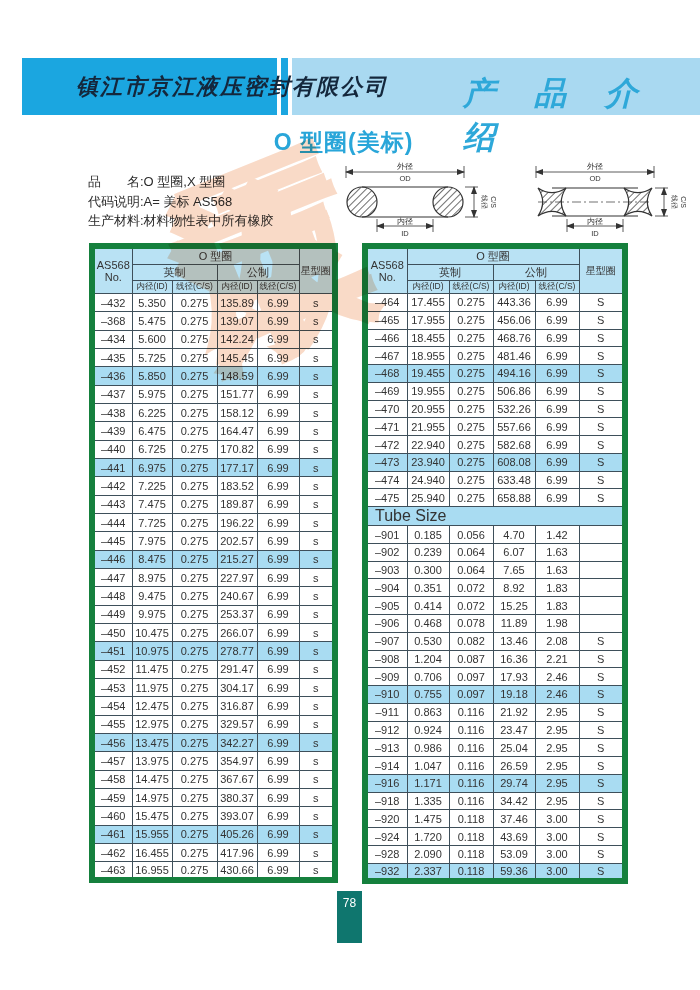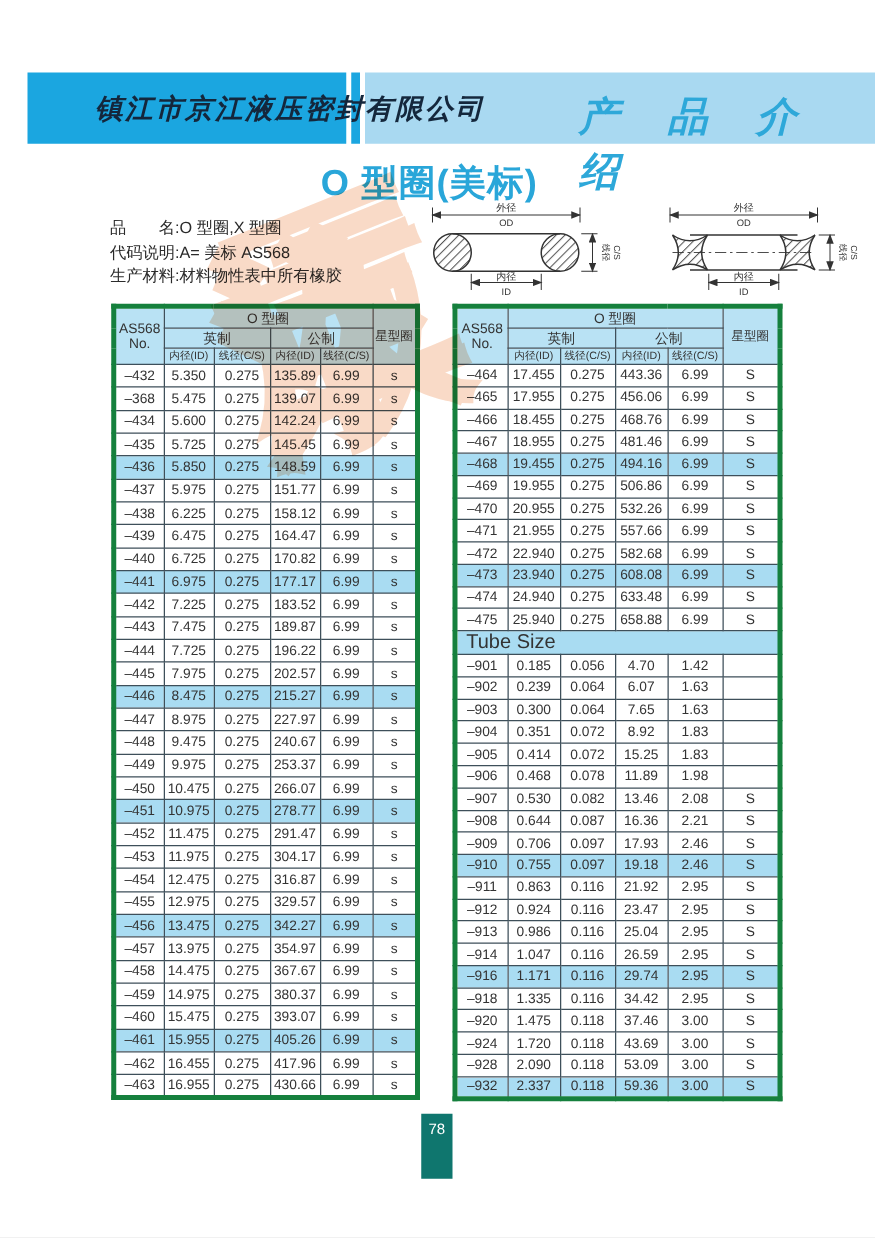--- a/index.html
+++ b/index.html
@@ -12,32 +12,32 @@
   .band-right{position:absolute;left:292px;top:58px;width:408px;height:57px;background:#a9d9f1;}
   .company-name{position:absolute;left:76px;top:72px;z-index:5;
         font-family:"DejaVu Serif","Liberation Serif",serif;
         font-size:22px;font-weight:bold;font-style:italic;letter-spacing:2px;color:#14273c;}
   .section-title{position:absolute;left:463px;top:72px;z-index:5;
         font-family:"DejaVu Serif","Liberation Serif",serif;
         font-size:32px;font-weight:bold;font-style:italic;letter-spacing:14px;color:#2ea8d9;}
 
   
   .page-title{position:absolute;left:0;top:127px;width:687px;margin:0;text-align:center;
-        font-size:29px;font-weight:bold;color:#29a6d9;letter-spacing:1px;}
+        font-size:23px;font-weight:bold;color:#29a6d9;letter-spacing:1px;}
   .info{position:absolute;left:88px;top:172px;font-size:13px;color:#2b2b2b;line-height:19.5px;}
 
   
   .diagram{position:absolute;left:336px;top:162px;}
   .diagram text{font-family:"Liberation Sans",sans-serif;fill:#333;}
 
   
   .tbl-wrap{position:absolute;top:243px;}
   .t-left{left:89px;width:243px;}
   .t-right{left:362px;width:260px;}
-  table.t{border-collapse:collapse;table-layout:fixed;width:100%;border:4px solid #15803d;}
+  table.t{border-collapse:collapse;table-layout:fixed;width:100%;border:6px solid #15803d;}
   table.t td{border:1px solid #3e4f5a;text-align:center;padding:0;
         font-size:11px;color:#333;overflow:hidden;white-space:nowrap;}
   table.t thead td{background:#b9e2f4;font-size:11px;}
   table.t thead td.sub{font-size:8.5px;}
   table.t thead td.h-star{font-size:10px;}
   table.t thead tr.r1{height:14px;} table.t thead tr.r2{height:13px;} table.t thead tr.r3{height:13px;}
   .t-left tbody tr{height:18.34px;}
   .t-right tbody tr{height:17.78px;}
   table.t tbody tr.hl td{background:#a9dcf2;}
   table.t td.divider-cell{text-align:left;padding-left:7px;font-size:16px;}
@@ -603,21 +603,21 @@
           <tr>
             <td>–907</td>
             <td>0.530</td>
             <td>0.082</td>
             <td>13.46</td>
             <td>2.08</td>
             <td>S</td>
           </tr>
           <tr>
             <td>–908</td>
-            <td>0.644</td>
+            <td>1.204</td>
             <td>0.087</td>
             <td>16.36</td>
             <td>2.21</td>
             <td>S</td>
           </tr>
           <tr>
             <td>–909</td>
             <td>0.706</td>
             <td>0.097</td>
             <td>17.93</td>

